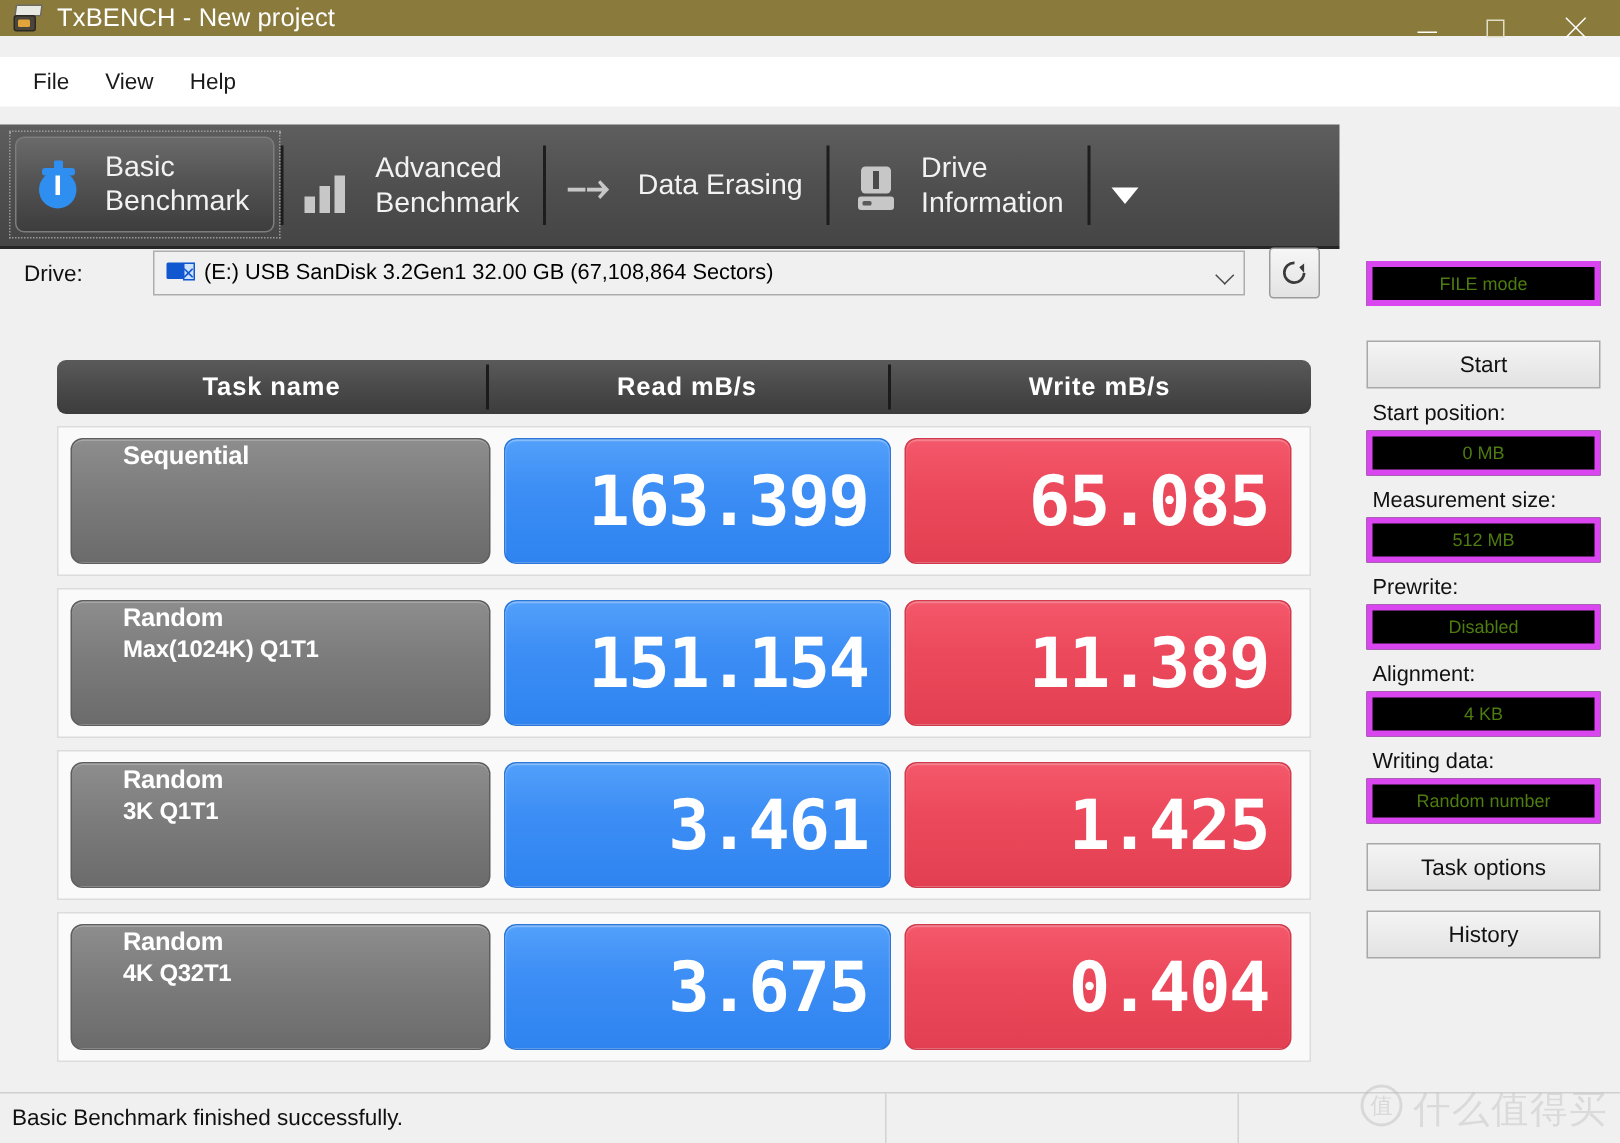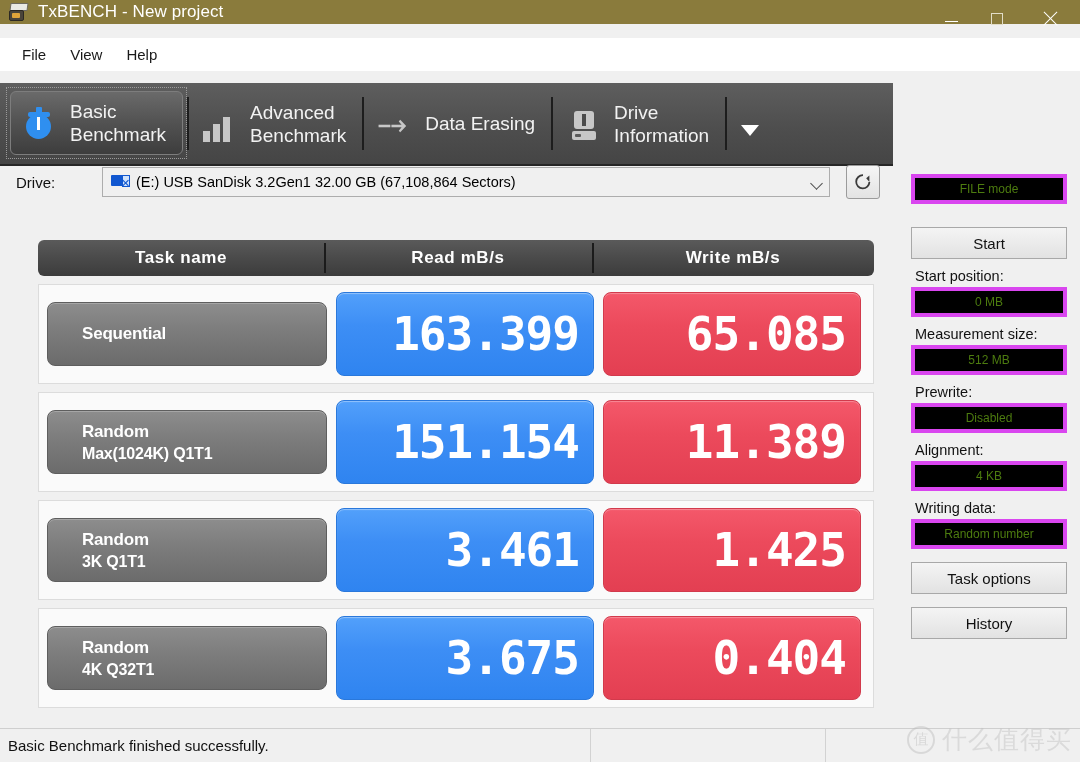--- a/index.html
+++ b/index.html
@@ -283,26 +283,26 @@
 
   .res-row {
     margin-top: 8px;
     height: 100px;
     background: #fafafa;
     border: 1px solid #dcdcdc;
     display: flex; align-items: center;
     padding: 0 8px;
   }
   .task-btn {
-    width: 280px; height: 64px;
+    width: 280px; height: 84px;
     margin-right: 9px;
     background: linear-gradient(to bottom, #8d8d8d 0%, #7c7c7c 45%, #6b6b6b 100%);
     border: 1px solid #5e5e5e;
     border-radius: 8px;
-    display: flex; flex-direction: column; justify-content: center;
+    display: flex; flex-direction: column; 
     padding-left: 34px;
     box-shadow: inset 0 1px 0 rgba(255,255,255,0.22);
   }
   .task-line1 {
     color: #ffffff; font-size: 17px; font-weight: bold; line-height: 22px;
     letter-spacing: -0.2px;
   }
   .task-line2 {
     color: #ffffff; font-size: 16px; font-weight: bold; line-height: 21px;
     letter-spacing: -0.2px;
@@ -372,21 +372,21 @@
     font-size: 15px; color: #111;
     white-space: nowrap;
   }
   .status-div { width: 1px; height: 34px; background: #d2d2d2; }
   .status-seg2 { width: 234px; }
   .status-seg3 { flex: 1; }
 
   
   .watermark {
     position: absolute; right: 8px; bottom: 6px;
-    display: flex; align-items: center; gap: 7px;
+    display: flex; gap: 7px;
     opacity: 0.42;
     pointer-events: none;
   }
   .wm-badge {
     width: 28px; height: 28px; border-radius: 50%;
     border: 2px solid #b9b9b9;
     color: #b9b9b9; font-size: 15px;
     display: flex; align-items: center; justify-content: center;
     font-family: "DejaVu Sans", sans-serif;
   }

